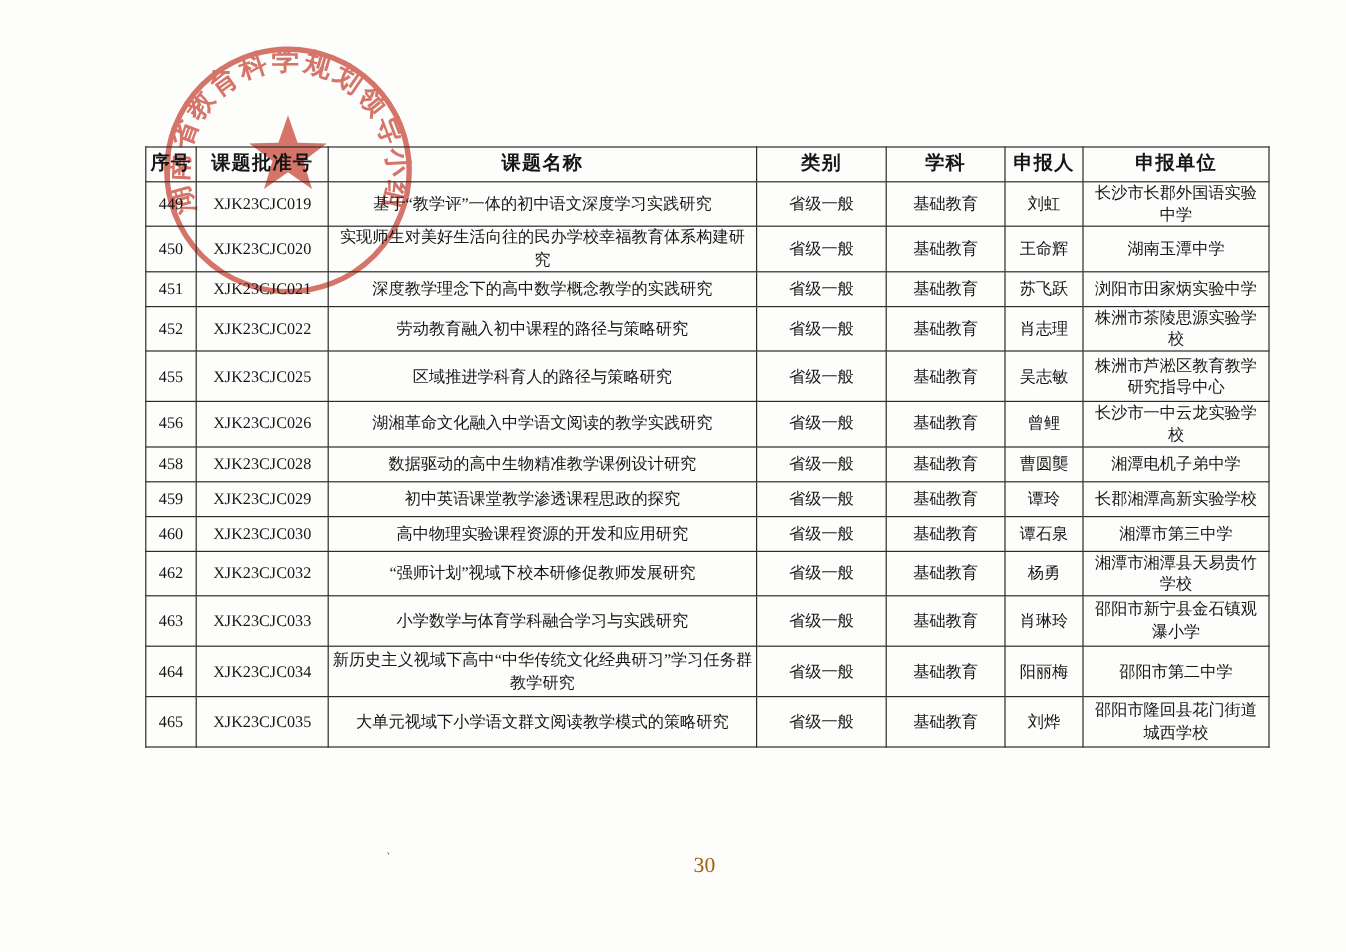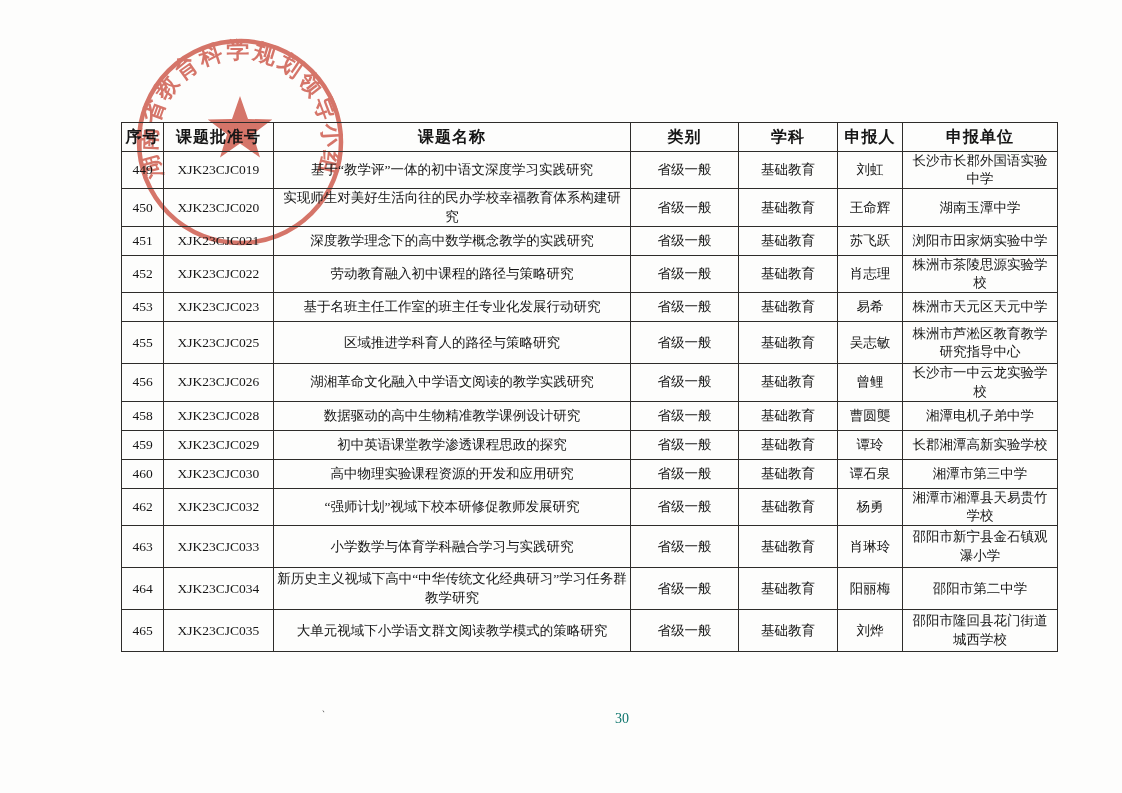--- a/index.html
+++ b/index.html
@@ -50,23 +50,22 @@
   td.cell-org{
     text-align:left;
     padding-left:4px;
     font-size:12px;
     line-height:1.5;
   }
   td.cell-code{font-size:13.5px;}
   .page-number{
     position:absolute;
     left:578px;top:711px;
-    font-size:14px;
-    color:#0f766e;
-    margin-left:37px;
+    font-size:18px;
+    color:#a16207;
   }
   .stray-mark{
     position:absolute;
     left:321px;top:700px;
     font-size:11px;
     color:#555;
   }
   .seal{
     position:absolute;
     left:130px;top:30px;
@@ -141,29 +140,20 @@
         </tr>
         <tr class="row">
           <td>452</td>
           <td class="cell-code">XJK23CJC022</td>
           <td class="cell-title">劳动教育融入初中课程的路径与策略研究</td>
           <td>省级一般</td>
           <td>基础教育</td>
           <td>肖志理</td>
           <td class="cell-org">株洲市茶陵思源实验学校</td>
         </tr>
-        <tr class="row">
-          <td>453</td>
-          <td class="cell-code">XJK23CJC023</td>
-          <td class="cell-title">基于名班主任工作室的班主任专业化发展行动研究</td>
-          <td>省级一般</td>
-          <td>基础教育</td>
-          <td>易希</td>
-          <td class="cell-org">株洲市天元区天元中学</td>
-        </tr>
         <tr class="row tall">
           <td>455</td>
           <td class="cell-code">XJK23CJC025</td>
           <td class="cell-title">区域推进学科育人的路径与策略研究</td>
           <td>省级一般</td>
           <td>基础教育</td>
           <td>吴志敏</td>
           <td class="cell-org">株洲市芦淞区教育教学研究指导中心</td>
         </tr>
         <tr class="row">

